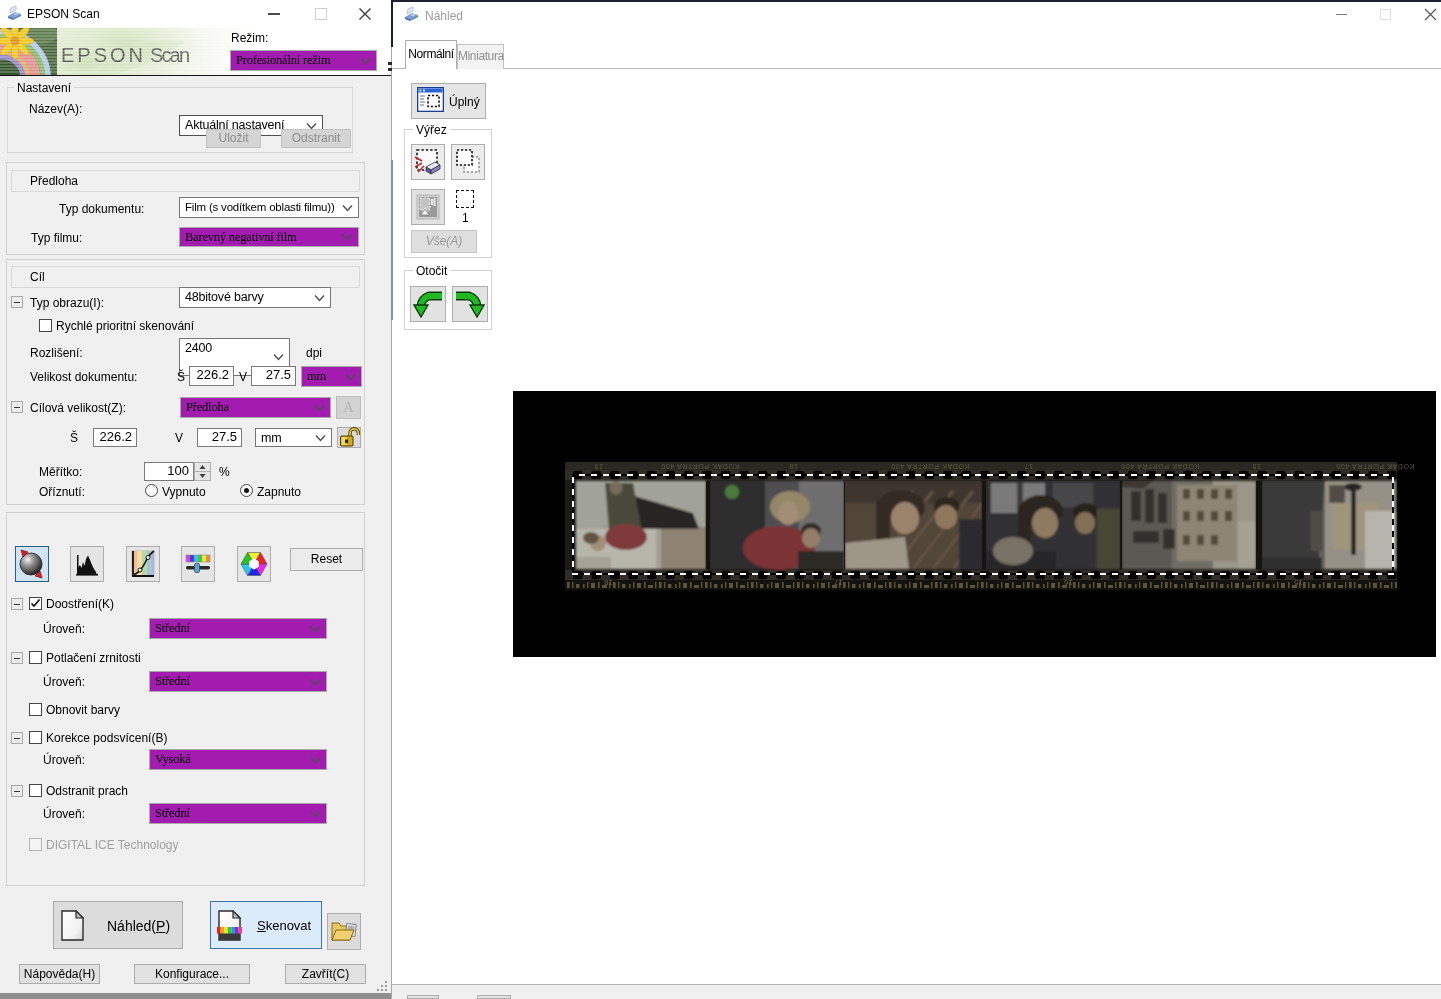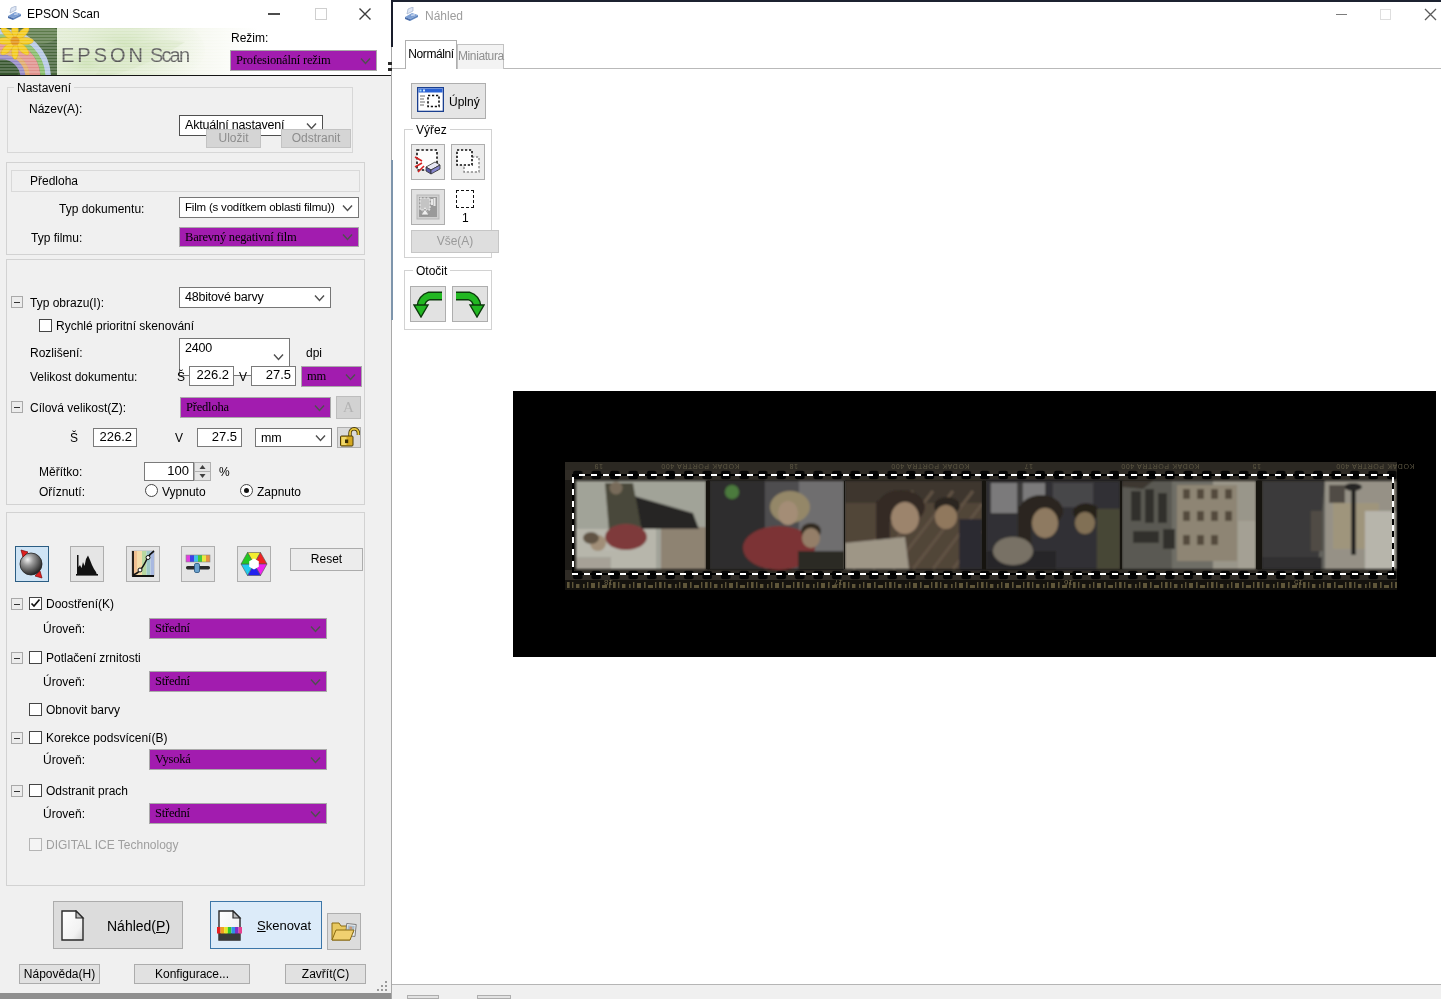--- a/index.html
+++ b/index.html
@@ -96,21 +96,21 @@
         <rect x="4" y="4" width="10" height="12" fill="#c4c4c4" stroke="#efefef" stroke-width="1" stroke-dasharray="2 1.6"></rect>
         <g fill="#e8e8e8">
           <rect x="15" y="5" width="2" height="6"></rect>
           <rect x="17.5" y="4" width="2" height="8"></rect>
         </g>
         <polygon points="5,21 9,13 13,21" fill="#efefef"></polygon>
         <polygon points="5,21 9,15 13,21" fill="none" stroke="#8a8a8a" stroke-width="0.8"></polygon>
       </svg></div>
   <div class="abs" style="left:64px;top:190px;width:18px;height:18px;background:#fff;border:1.5px dashed #111;"></div>
   <div class="lbl" style="left:70px;top:211px;">1</div>
-  <div class="btn dis" style="left:19px;top:230px;width:88px;height:23px;line-height:21px;background:#dedede;border-color:#c6c6c6;color:#9a9a9a;">Vše(A)</div>
+  <div class="btn dis" style="left:19px;top:230px;width:66px;height:23px;line-height:21px;background:#dedede;border-color:#c6c6c6;color:#9a9a9a;font-style:italic;">Vše(A)</div>
 
   <div class="gbox" style="left:12px;top:270px;width:88px;height:60px;"></div>
   <div class="lbl" style="left:21px;top:264px;background:#fff;padding:0 3px;">Otočit</div>
   <div class="tbtn" style="left:18px;top:286px;width:36px;height:36px;background:#e2e2e2;"></div>
   <div class="abs" style="left:21px;top:290px;width:30px;height:28px;" id="rot-l"><svg width="30" height="28" viewBox="0 0 30 28">
         <path d="M29 6 L16 6 A 11 11 0 0 0 8 16" fill="none" stroke="#0c3a0c" stroke-width="9"></path>
         <path d="M29 6 L16 6 A 11 11 0 0 0 8 16" fill="none" stroke="#22b822" stroke-width="6"></path>
         <polygon points="1,15 15,15 8,27" fill="#22b822" stroke="#0c3a0c" stroke-width="1.4"></polygon>
       </svg></div>
   <div class="tbtn" style="left:60px;top:286px;width:36px;height:36px;background:#e2e2e2;"></div>
@@ -428,20 +428,21 @@
         </svg>
       </span></div>
   <div class="lbl" style="left:31px;top:231px;">Typ filmu:</div>
   <div class="combo gray" style="left:179px;top:227px;width:180px;height:20px;">Barevný negativní film<span class="chev">
         <svg width="13" height="13">
           <path d="M2 4 L6.5 9 L11 4" fill="none" stroke="#4f4f4f" stroke-width="1.4"></path>
         </svg>
       </span></div>
 
   <div class="gbox" style="left:6px;top:259px;width:359px;height:246px;"></div>
+  <div class="hdr" style="left:11px;top:266px;width:349px;height:22px;">Cíl</div>
   <div class="exp" style="left:11px;top:296px;"></div>
   <div class="lbl" style="left:30px;top:296px;">Typ obrazu(I):</div>
   <div class="combo" style="left:179px;top:287px;width:152px;height:21px;">48bitové barvy<span class="chev">
         <svg width="13" height="13">
           <path d="M2 4 L6.5 9 L11 4" fill="none" stroke="#4f4f4f" stroke-width="1.4"></path>
         </svg>
       </span></div>
   <div class="cb" style="left:39px;top:319px;"></div>
   <div class="lbl" style="left:56px;top:319px;">Rychlé prioritní skenování</div>
   <div class="lbl" style="left:30px;top:346px;">Rozlišení:</div>

